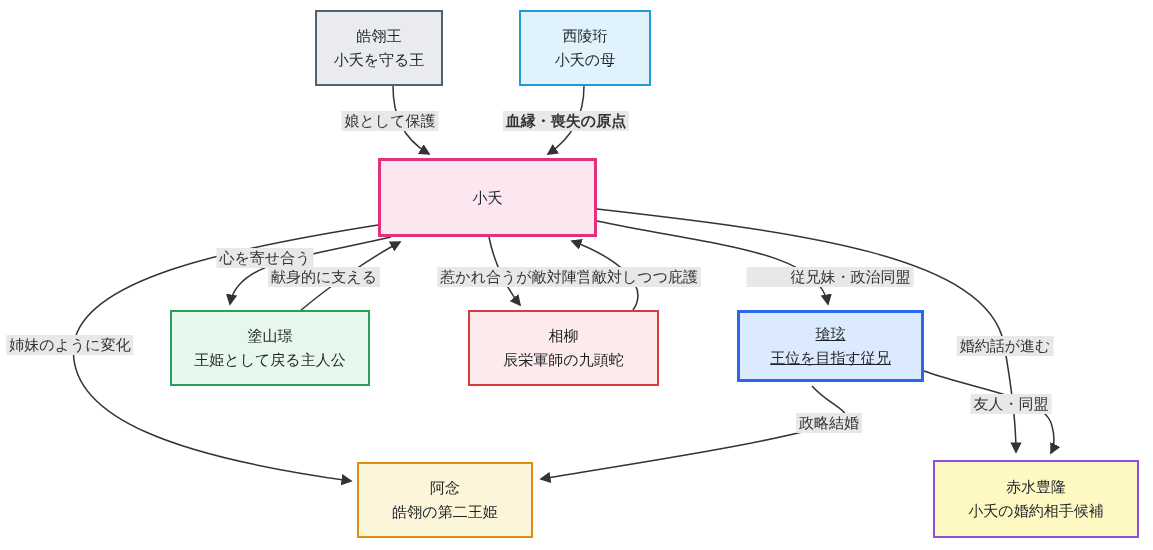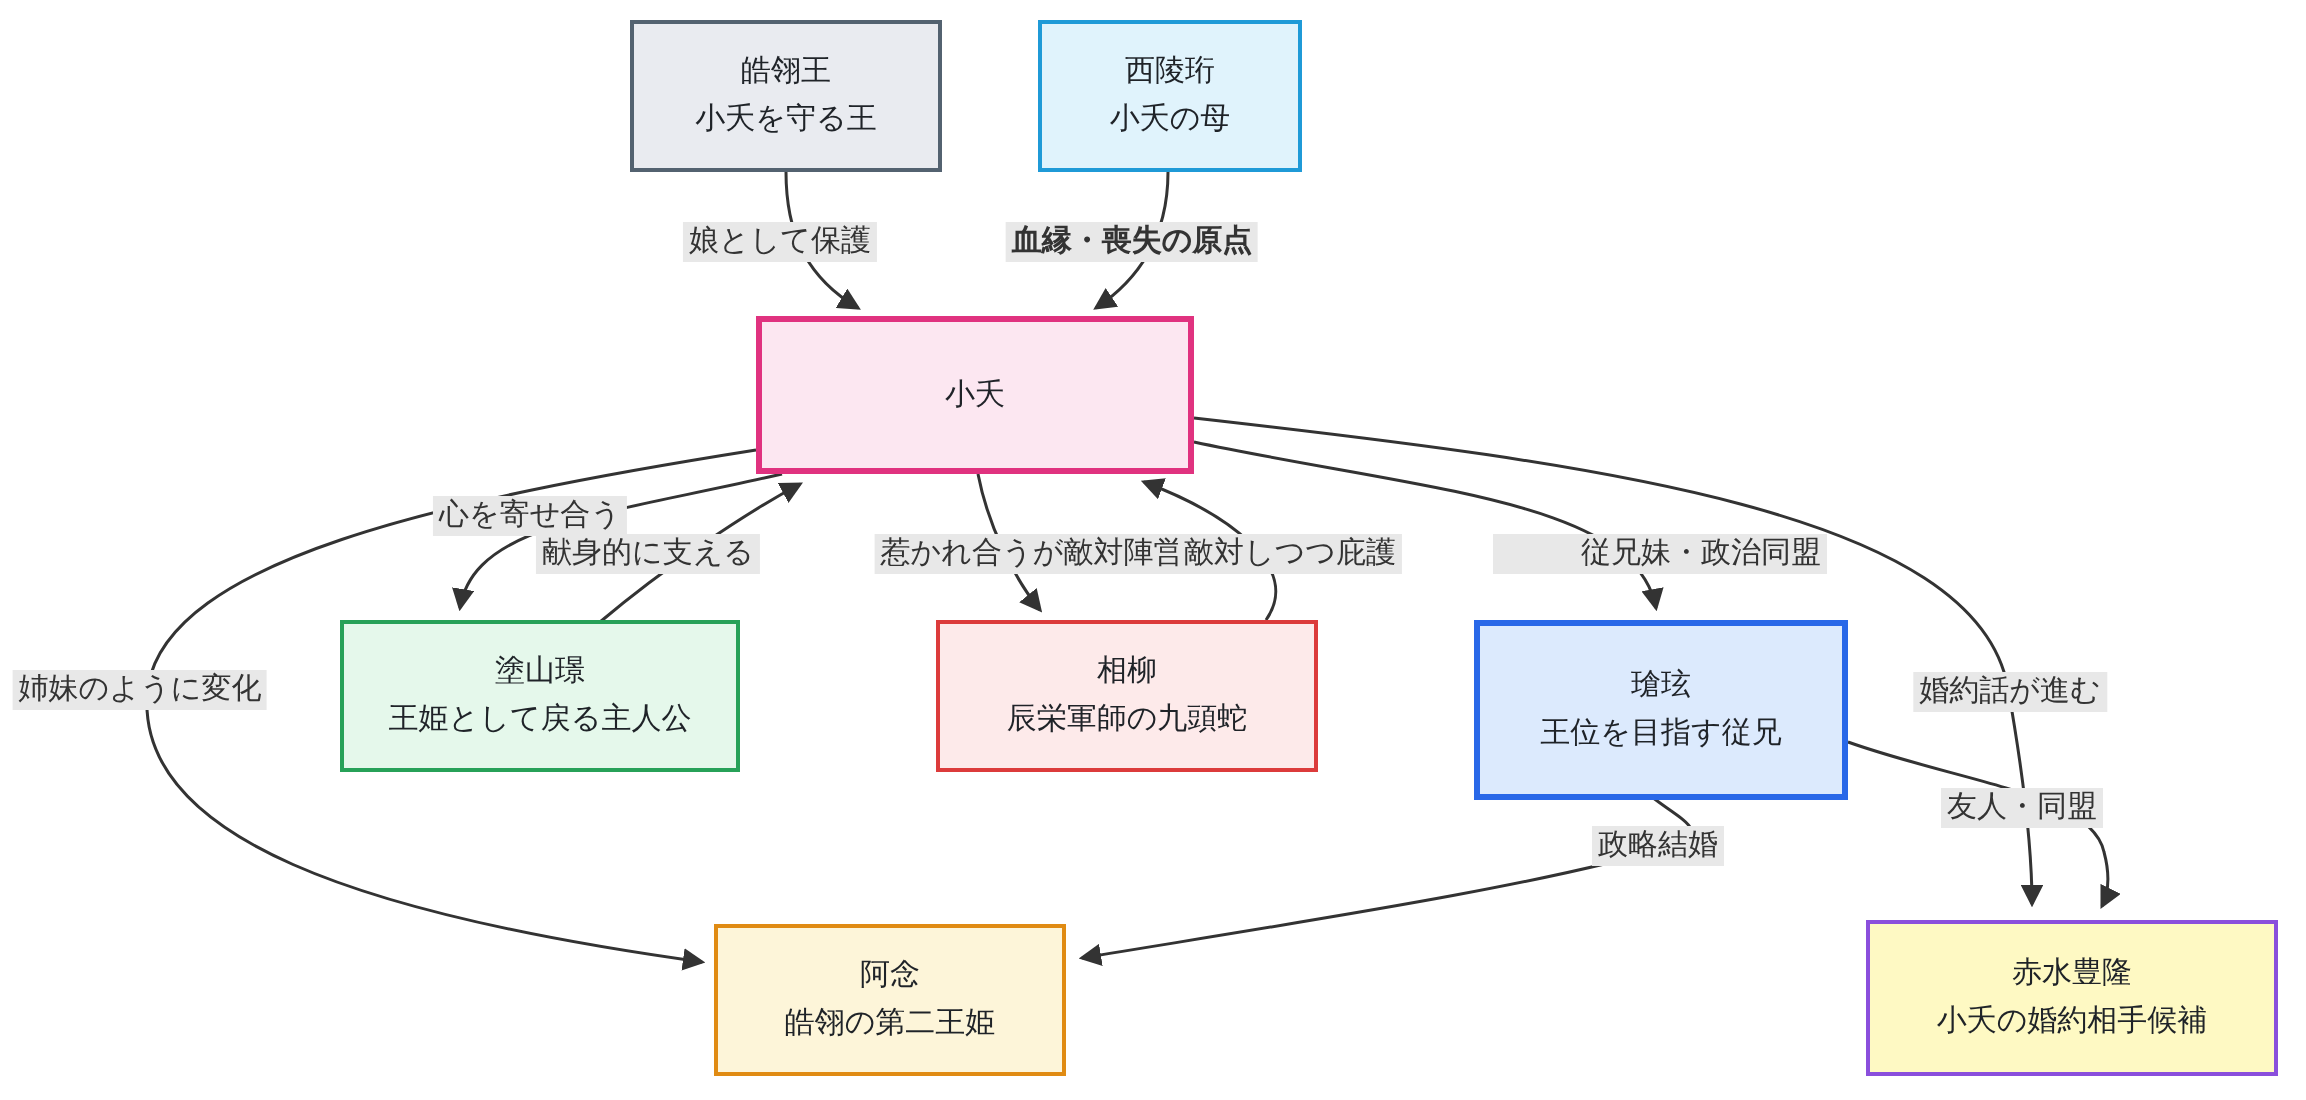--- a/index.html
+++ b/index.html
@@ -59,21 +59,21 @@
       <path d="M489,237 C494,263 507,289 520,305" marker-end="url(#arrow)"></path>
       <path d="M633,310 C652,283 612,256 572,241" marker-end="url(#arrow)"></path>
       <path d="M597,221 C710,245 818,250 828,304" marker-end="url(#arrow)"></path>
       <path d="M378,225 C220,250 85,280 74,343 C64,420 185,458 351,481" marker-end="url(#arrow)"></path>
       <path d="M597,209 C800,232 988,256 1004,344 C1013,395 1016,428 1016,452" marker-end="url(#arrow)"></path>
       <path d="M812,386 C830,407 862,414 836,423 C770,443 650,461 541,479" marker-end="url(#arrow)"></path>
       <path d="M924,371 C980,391 1046,397 1052,426 C1056,441 1053,449 1051,453" marker-end="url(#arrow)"></path>
     </g>
   </svg>
 
-  <div class="node" style="left: 315px; top: 10px; width: 156px; height: 76px; background: rgb(233, 235, 240); border-color: rgb(83, 98, 112);">
+  <div class="node" style="left: 315px; top: 10px; width: 128px; height: 76px; background: rgb(233, 235, 240); border-color: rgb(83, 98, 112);">
     <div class="node-name">皓翎王</div>
     <div class="node-desc">小夭を守る王</div>
   </div>
 
   <div class="node" style="left: 519px; top: 10px; width: 132px; height: 76px; background: rgb(224, 243, 252); border-color: rgb(31, 154, 215);">
     <div class="node-name">西陵珩</div>
     <div class="node-desc">小夭の母</div>
   </div>
 
   <div class="node" style="left: 378px; top: 158px; width: 219px; height: 79px; border-width: 3px; background: rgb(252, 231, 241); border-color: rgb(224, 50, 127);">
@@ -83,21 +83,21 @@
   <div class="node" style="left: 170px; top: 310px; width: 200px; height: 76px; background: rgb(229, 248, 235); border-color: rgb(39, 161, 88);">
     <div class="node-name">塗山璟</div>
     <div class="node-desc">王姫として戻る主人公</div>
   </div>
 
   <div class="node" style="left: 468px; top: 310px; width: 191px; height: 76px; background: rgb(253, 234, 234); border-color: rgb(220, 59, 59);">
     <div class="node-name">相柳</div>
     <div class="node-desc">辰栄軍師の九頭蛇</div>
   </div>
 
-  <div class="node" style="left: 737px; top: 310px; width: 187px; height: 90px; border-width: 3px; background: rgb(220, 234, 253); border-color: rgb(41, 104, 232);">
+  <div class="node" style="left: 737px; top: 310px; width: 187px; height: 72px; border-width: 3px; background: rgb(220, 234, 253); border-color: rgb(41, 104, 232); text-decoration: underline;">
     <div class="node-name">瑲玹</div>
     <div class="node-desc">王位を目指す従兄</div>
   </div>
 
   <div class="node" style="left: 357px; top: 462px; width: 176px; height: 76px; background: rgb(253, 245, 217); border-color: rgb(224, 139, 19);">
     <div class="node-name">阿念</div>
     <div class="node-desc">皓翎の第二王姫</div>
   </div>
 
   <div class="node" style="left: 933px; top: 460px; width: 206px; height: 78px; background: #fef9c3; border-color: rgb(138, 79, 220);">

